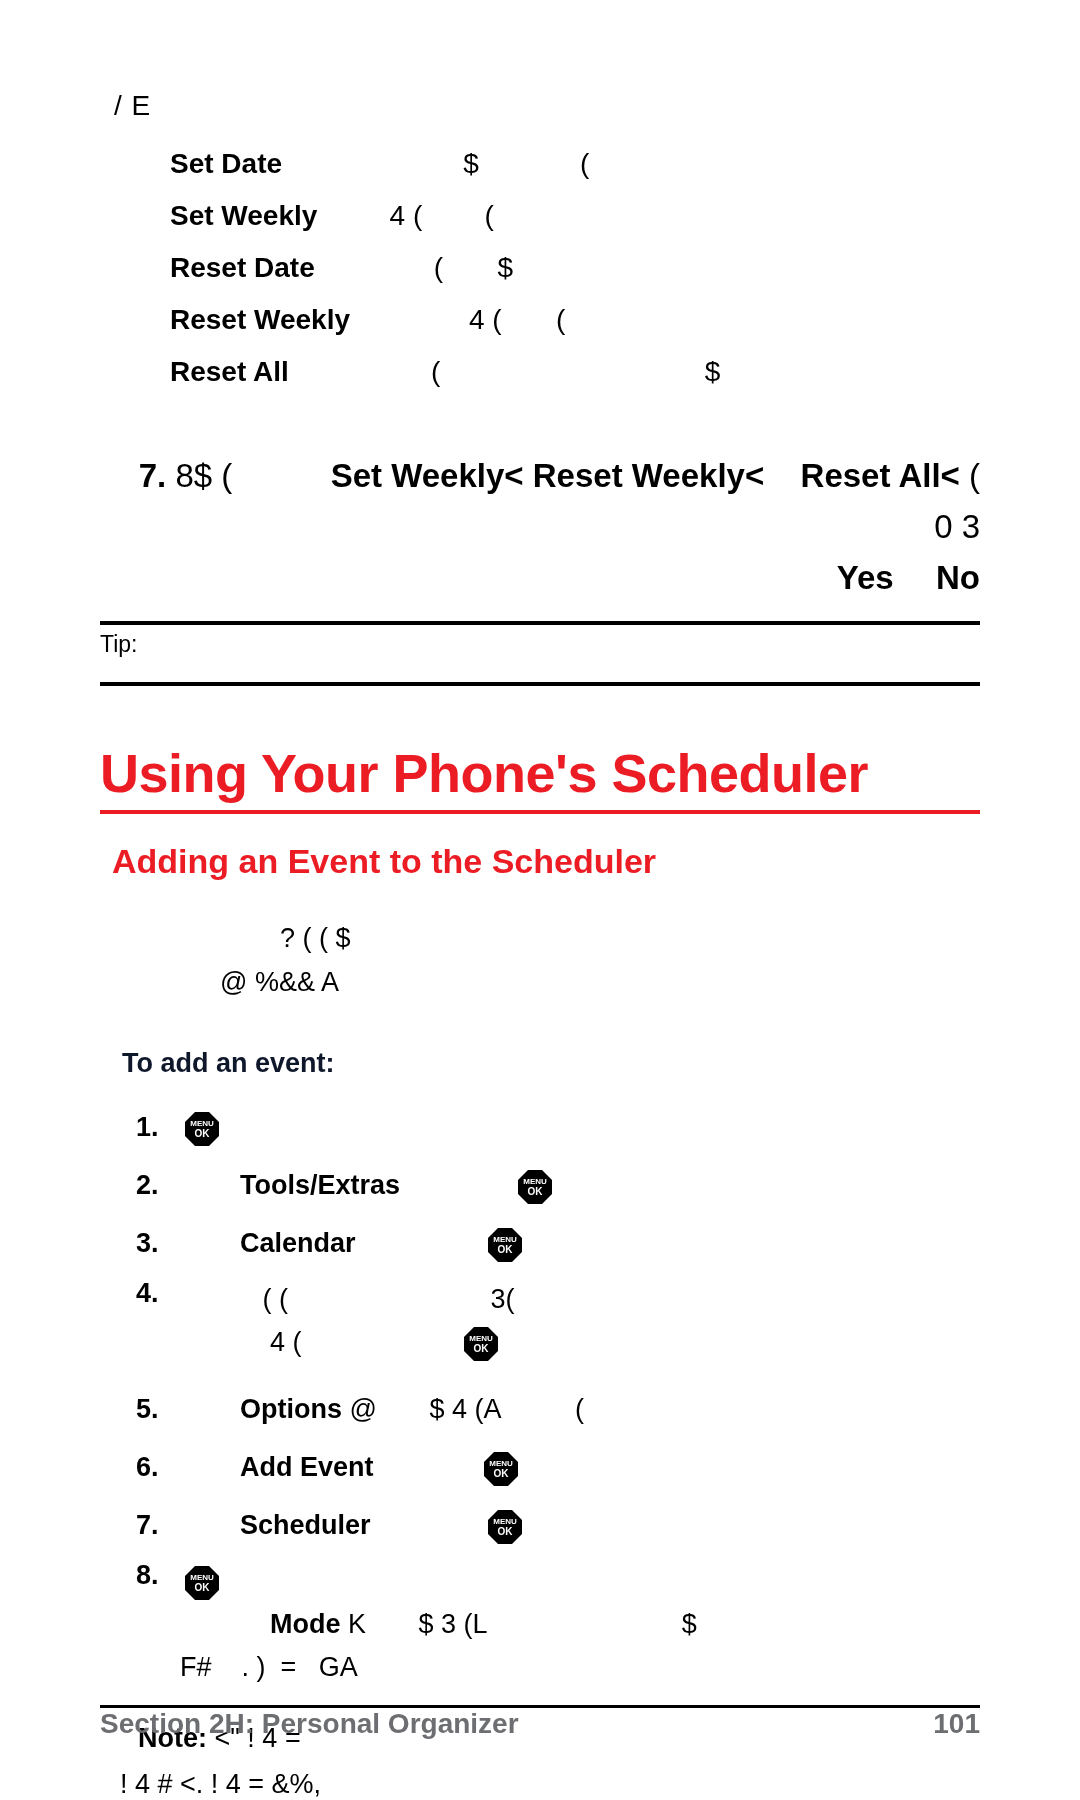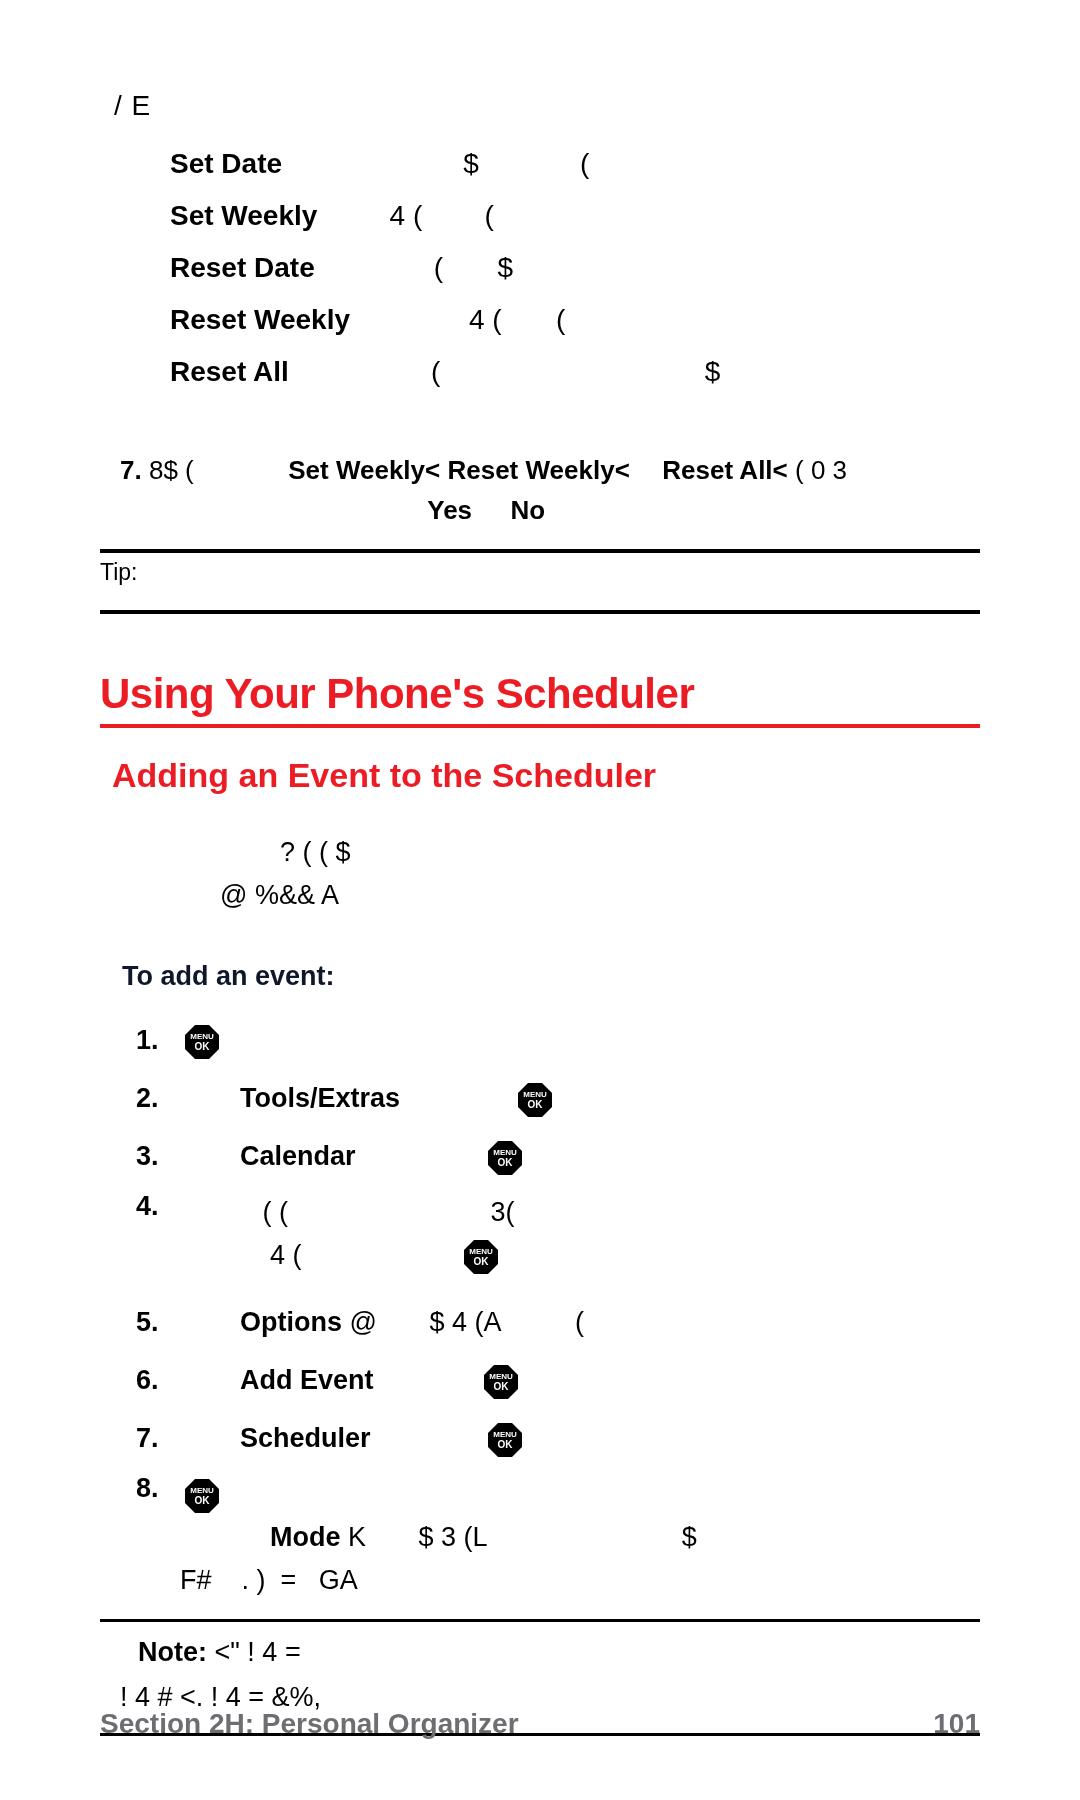--- a/index.html
+++ b/index.html
@@ -23,34 +23,35 @@
   
   .indent-top { padding-left: 14px; font-size: 28px; letter-spacing: 1px; }
   .option-list { margin-top: 26px; padding-left: 70px; }
   .option-row { display: flex; align-items: flex-start; height: 52px; font-size: 28px; }
   .option-label { font-weight: 800; }
   .option-rest { font-weight: 400; margin-left: 10px; }
 
   .step7 {
     margin-top: 42px;
     padding-left: 20px;
-    font-size: 26px;
+    font-size: 33px;
     line-height: 1.55;
+    text-align: right;
   }
   .step7 .bold { font-weight: 800; }
   .step7 .m { padding-left: 70px; }
 
   .rule-thick { border-top: 4px solid #000; margin: 18px 0 0 0; }
   .tip-line { font-weight: 400; font-size: 23px; padding: 6px 0; }
 
   
   .h1-wrap { margin-top: 56px; }
   .h1 {
     color: #ec1c24;
-    font-size: 42px;
+    font-size: 54px;
     font-weight: 800;
     letter-spacing: -0.5px;
   }
   .red-rule { border-top: 4px solid #ec1c24; margin-top: 6px; }
 
   .h2 {
     color: #ec1c24;
     font-size: 34px;
     font-weight: 700;
     margin-top: 28px;

